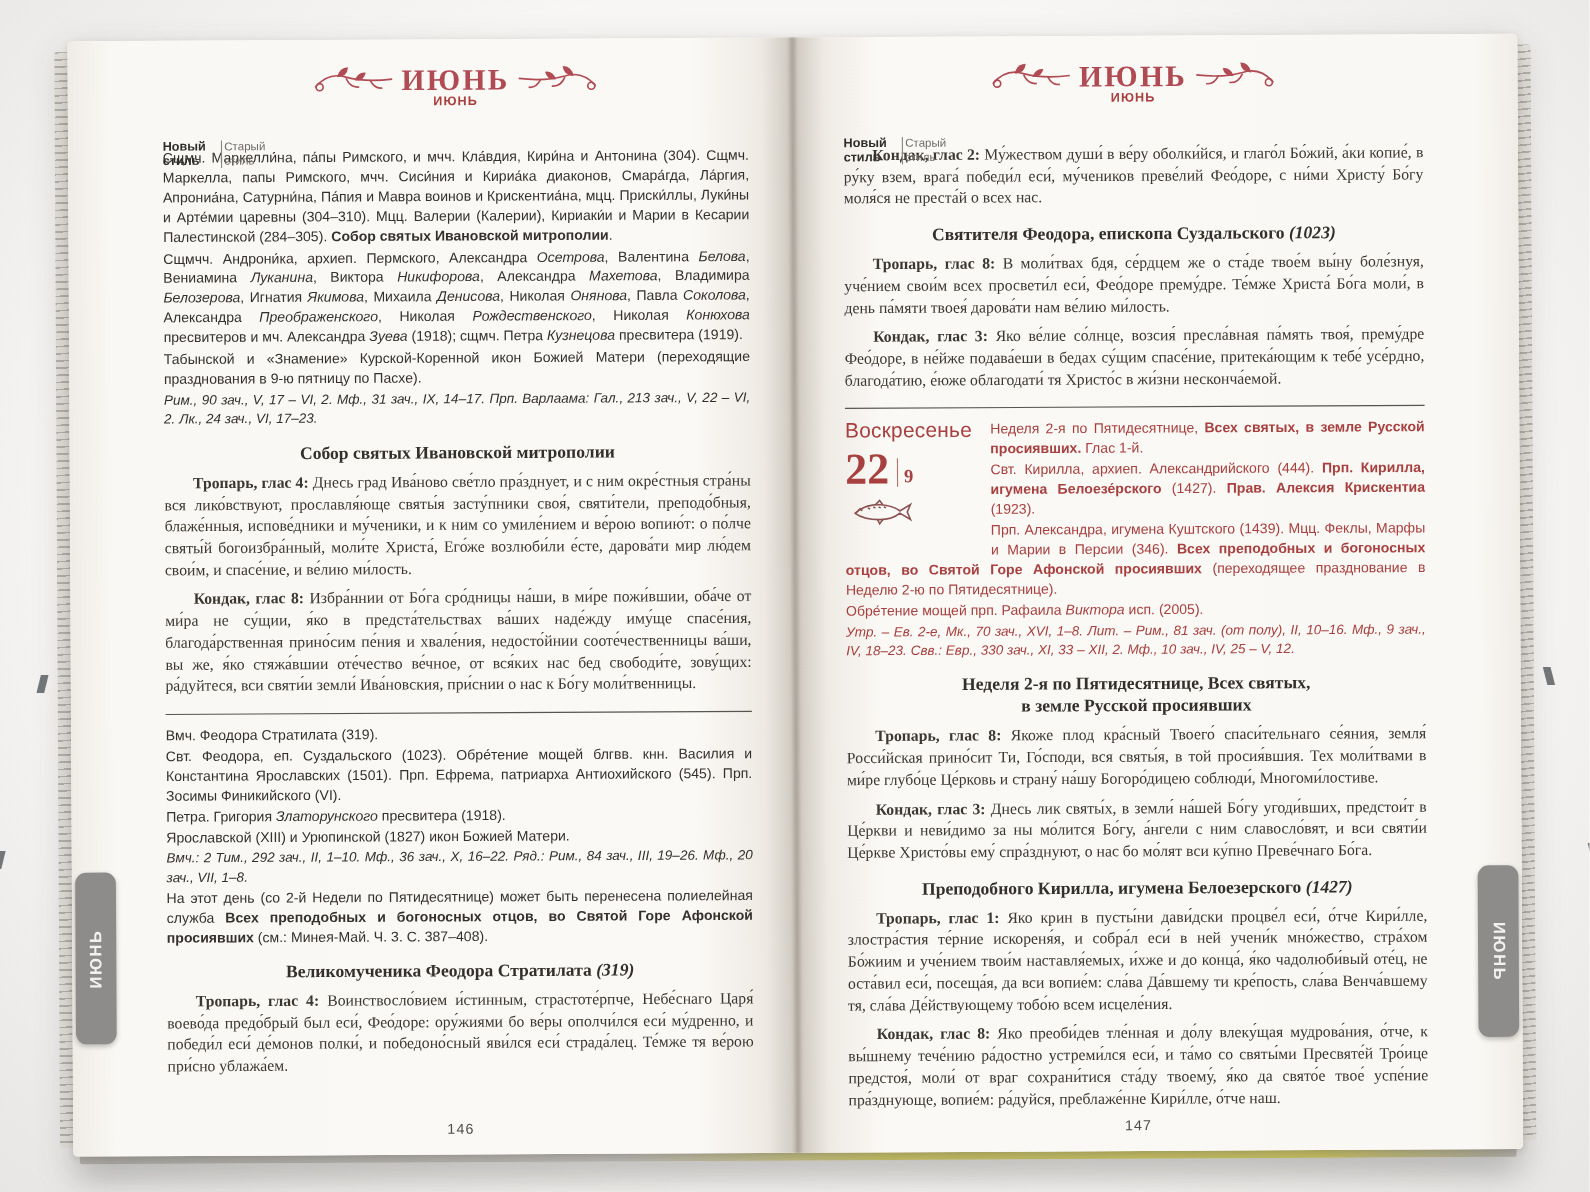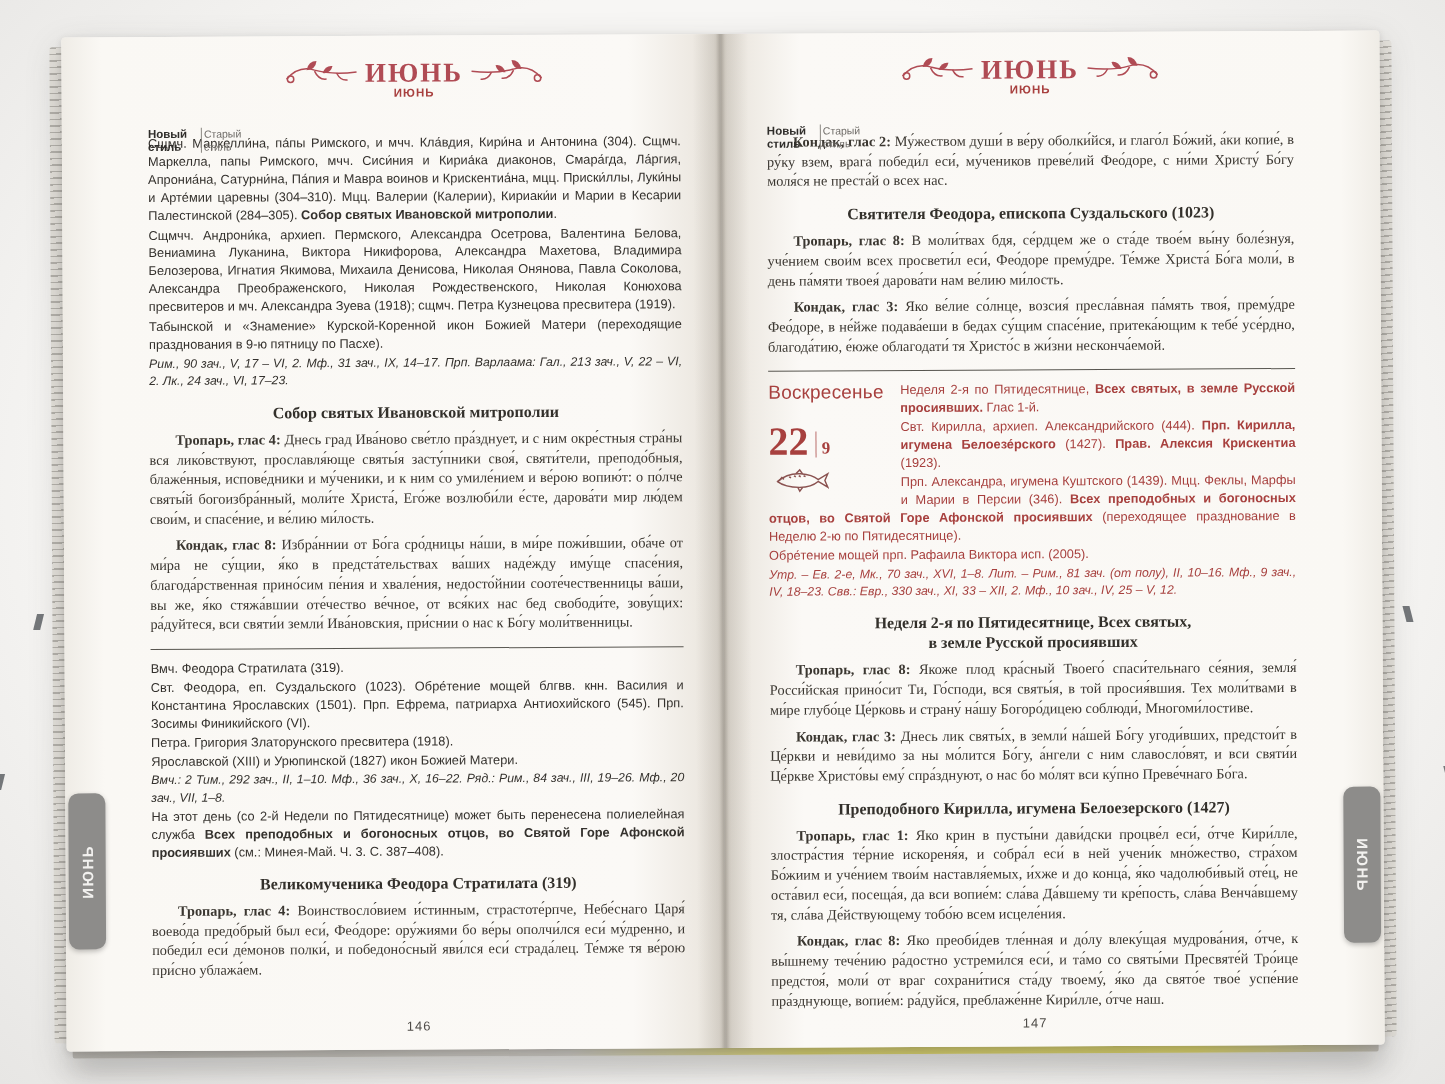--- a/index.html
+++ b/index.html
@@ -62,27 +62,27 @@
     font-size:14.3px;line-height:1.38;text-align:justify;text-indent:26px;
     margin:7px 0;color:#3b3731;
   }
   .heading{
     font-family:"Liberation Serif","DejaVu Serif",serif;
     font-size:16px;font-weight:700;text-align:center;text-indent:0;
     margin:13px 0 6px 0;color:#33302b;line-height:1.25;
   }
   .heading .seg-i{font-weight:700;}
   .seg-b{font-weight:700;}
-  .seg-i{}
+  .seg-i{font-style:italic;}
   
   .day-row{border-top:1.5px solid #57554f;margin-top:14px;padding-top:10px;overflow:visible;}
   .day-row::after{content:"";display:block;clear:both;}
   .day-col{float:left;width:132px;min-height:118px;}
   .day-name{font-size:19px;font-weight:400;letter-spacing:.2px;}
-  .day-num{display:flex;align-items:flex-end;margin-top:20px;font-family:"Liberation Serif","DejaVu Serif",serif;}
+  .day-num{display:flex;align-items:flex-end;margin-top:5px;font-family:"Liberation Serif","DejaVu Serif",serif;}
   .n-new{font-size:40px;font-weight:700;line-height:.9;}
   .n-sep{width:1.3px;height:26px;background:currentColor;margin:0 5px 2px 7px;opacity:.75;}
   .n-old{font-size:17px;font-weight:700;padding-bottom:1px;}
   .fish{margin:8px 0 0 4px;}
   .entry{font-size:12.8px;line-height:1.4;text-align:justify;margin:0 0 1px 0;}
   .readings-full{clear:left;font-size:12.3px;font-style:italic;line-height:1.42;text-align:justify;margin:2px 0 0 0;}
   .note{font-size:12.8px;line-height:1.4;text-align:justify;margin:1px 0 0 0;}
   .sat{color:#34312d;}
   .sun{color:#a7403e;}
   .sun .entry,.sun .readings-full{color:#a7403e;}

